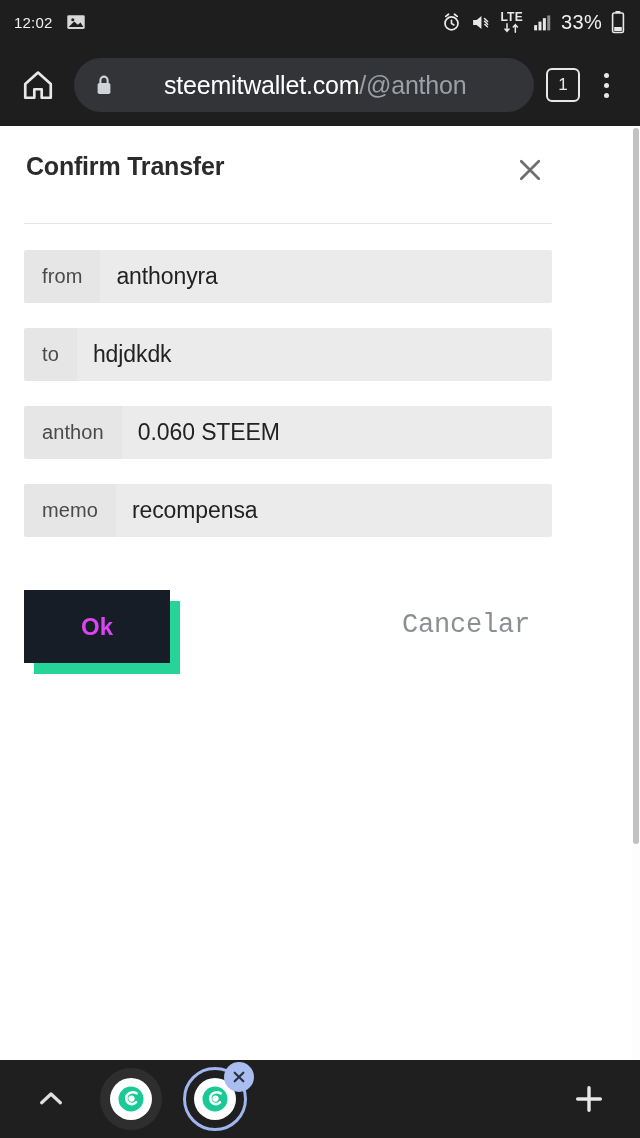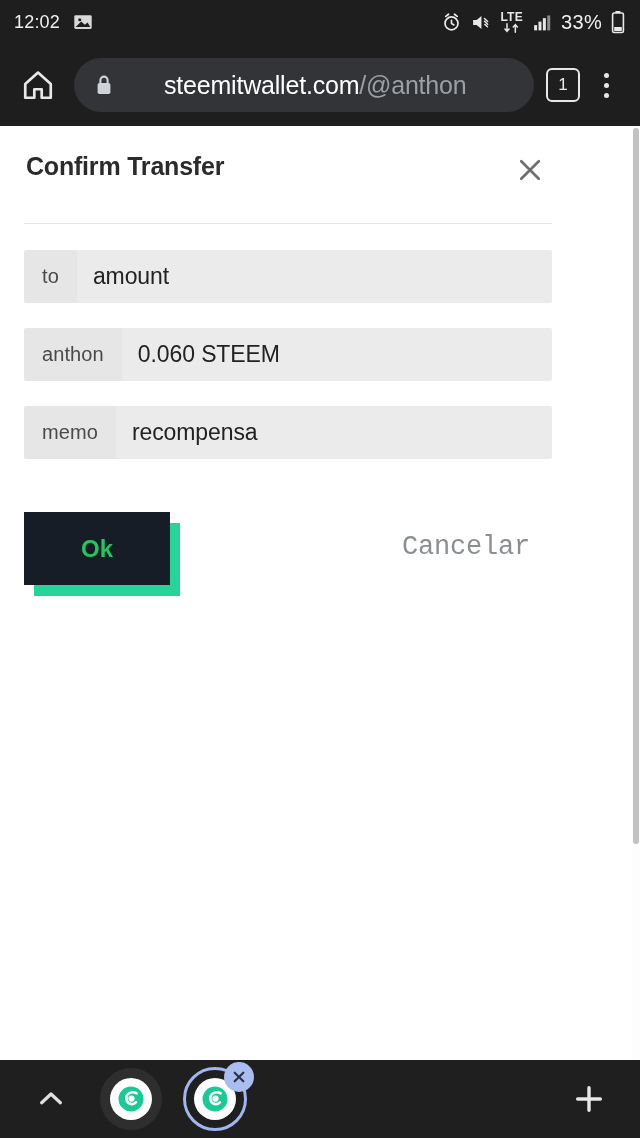--- a/index.html
+++ b/index.html
@@ -9,21 +9,21 @@
     background:#ffffff; overflow:hidden;
   }
   #screen { position:relative; width:640px; height:1138px; background:#fff; }
 
   
   .statusbar {
     position:absolute; top:0; left:0; width:640px; height:44px;
     background:#1e1e1e; color:#e8e8e8;
     display:flex; align-items:center; padding:0 14px;
   }
-  .sb-time { font-size:18px; letter-spacing:.2px; color:#f0f0f0; }
+  .sb-time { font-size:15px; letter-spacing:.2px; color:#f0f0f0; }
   .sb-left { display:flex; align-items:center; gap:12px; }
   .sb-right { margin-left:auto; display:flex; align-items:center; gap:8px; }
   .sb-pct { font-size:20px; color:#f0f0f0; letter-spacing:.3px; }
   .ico { display:inline-flex; align-items:center; justify-content:center; }
 
   
   .browserbar {
     position:absolute; top:44px; left:0; width:640px; height:82px;
     background:#1e1e1e; display:flex; align-items:center; padding:0 14px;
   }
@@ -79,21 +79,21 @@
     display:flex; align-items:center; padding:0 16px; letter-spacing:-.1px;
   }
 
   .actions { position:relative; padding:30px 24px 0 24px; height:120px; }
   .ok-wrap { position:absolute; left:24px; top:28px; width:156px; height:84px; }
   .ok-shadow {
     position:absolute; left:10px; top:11px; width:146px; height:73px; background:#26d49a;
   }
   .ok-btn {
     position:absolute; left:0; top:0; width:146px; height:73px;
-    background:#161d26; color:#22c55e; border:none;
+    background:#161d26; color:#d946ef; border:none;
     font-family:"Liberation Sans", sans-serif; font-size:24px; font-weight:bold;
     display:flex; align-items:center; justify-content:center; cursor:pointer;
   }
   .cancel-btn {
     position:absolute; right:46px; top:48px;
     background:none; border:none; color:#8a8f94;
     font-family:Liberation Mono, monospace; font-size:27px;
     cursor:pointer; letter-spacing:-.2px;
   }
 
@@ -205,22 +205,26 @@
       <div class="close-x">
         <svg width="28" height="28" viewBox="0 0 24 24">
           <path d="M4.5 4.5 L19.5 19.5 M19.5 4.5 L4.5 19.5" stroke="#6e6e6e" stroke-width="2.3" stroke-linecap="round"></path>
         </svg>
       </div>
     </div>
     <div class="divider"></div>
 
     <div class="fields">
       <div class="frow">
+        <div class="flabel">from</div>
+        <div class="fvalue">anthonyra</div>
+      </div>
+      <div class="frow">
         <div class="flabel">to</div>
-        <div class="fvalue">amount</div>
+        <div class="fvalue">hdjdkdk</div>
       </div>
       <div class="frow">
         <div class="flabel">anthon</div>
         <div class="fvalue">0.060 STEEM</div>
       </div>
       <div class="frow">
         <div class="flabel">memo</div>
         <div class="fvalue">recompensa</div>
       </div>
     </div>

